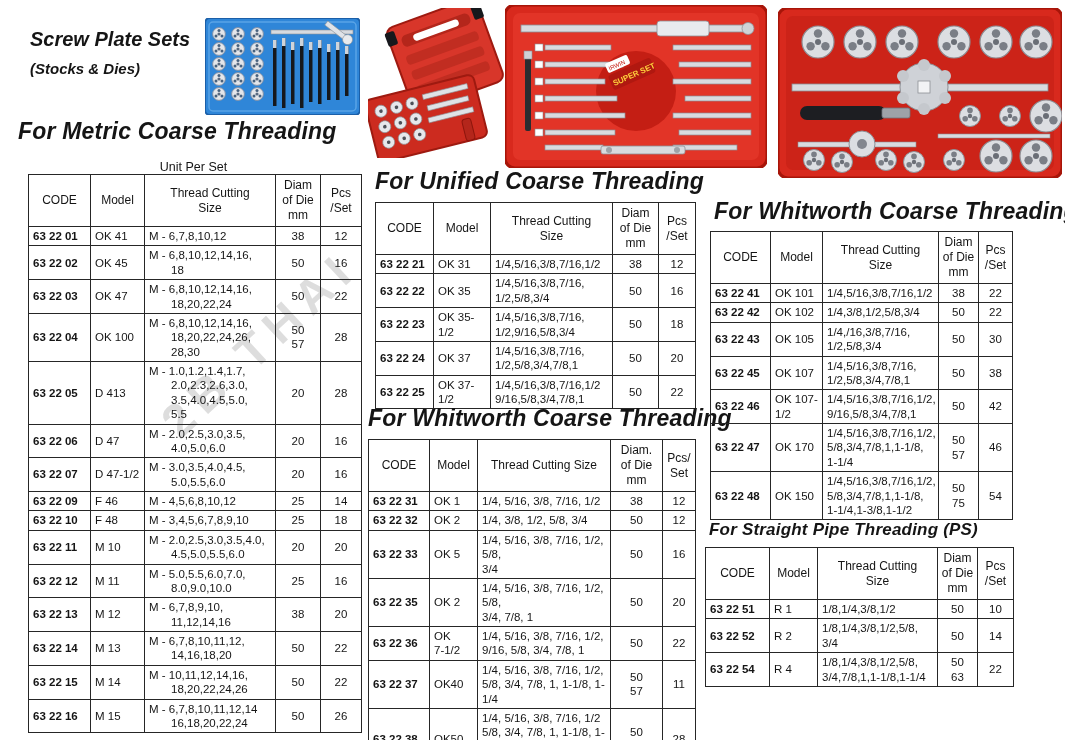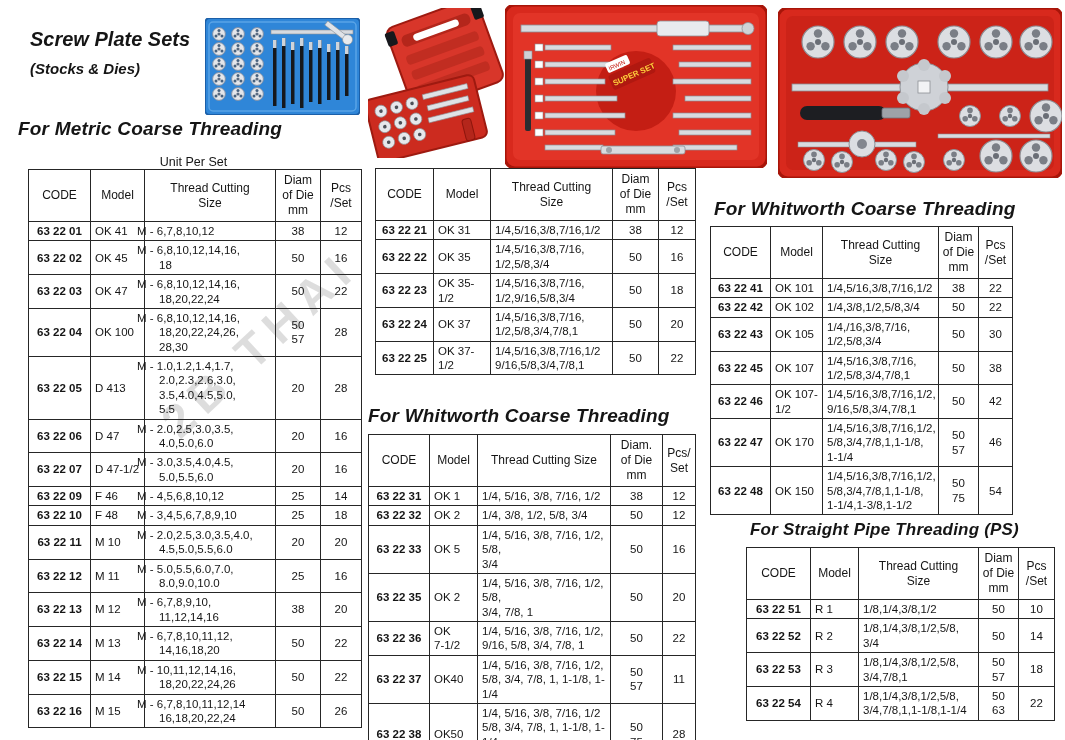--- a/index.html
+++ b/index.html
@@ -1,31 +1,31 @@
 <!DOCTYPE html>
 <html><head>
 <meta charset="utf-8">
 <style>
   html,body{margin:0;padding:0;}
   body{width:1065px;height:740px;position:relative;background:#fff;overflow:hidden;
        font-family:"Liberation Sans",sans-serif;color:#151515;}
-  .heading{font-style:italic;font-weight:bold;font-size:19px;letter-spacing:.2px;white-space:nowrap;}
+  .heading{font-style:italic;font-weight:bold;font-size:23px;letter-spacing:.2px;white-space:nowrap;}
   .title{font-style:italic;font-weight:bold;font-size:20px;}
   .subtitle{font-style:italic;font-weight:bold;font-size:15px;margin-top:9px;}
   .unit-note{font-size:12.5px;text-align:center;margin:16px 2px 0 0;line-height:13px;}
   .col{position:absolute;z-index:2;}
   table{border-collapse:collapse;table-layout:fixed;width:100%;background:transparent;}
   th,td{border:1px solid #262626;padding:2px 4px;font-size:11.5px;line-height:1.25;
         white-space:pre-line;vertical-align:middle;}
   th{font-weight:normal;text-align:center;font-size:12px;padding:3px 2px;}
-  td.c-code{font-weight:bold;text-align:center;white-space:nowrap;margin-left:29px;}
+  td.c-code{font-weight:bold;white-space:nowrap;margin-left:29px;}
   td.c-model{text-align:left;}
   td.c-size{text-align:left;}
   td.c-diam,td.c-pcs{text-align:center;}
-  table.metric td.c-size{padding-left:14px;text-indent:-22px;margin-left:9px;}
+  table.metric td.c-size{padding-left:26px;text-indent:-22px;margin-left:9px;}
   .watermark{position:absolute;left:150px;top:408px;z-index:1;transform:rotate(-43deg);
              transform-origin:0 0;font-size:47px;font-weight:bold;letter-spacing:9px;
              color:#c3c3c3;opacity:.55;pointer-events:none;white-space:nowrap;}
   .imgbox{position:absolute;z-index:2;}
 </style>
 </head>
 <body>
 
 <div class="col" style="left:30px;top:28px;">
   <div class="title">Screw Plate Sets</div>
@@ -382,20 +382,21 @@
           <td class="c-size">M - 6,7,8,10,11,12,14
 16,18,20,22,24</td>
           <td class="c-diam">50</td>
           <td class="c-pcs">26</td>
         </tr>
       </tbody>
   </table>
 </div>
 
 <div class="col" style="left:375px;top:168px;width:320px;">
+  <div class="heading" style="margin-bottom:7px;">For Unified Coarse Threading</div>
   <table>
     <colgroup>
         <col style="width:58px">
         <col style="width:57px">
         <col style="width:122px">
         <col style="width:46px">
         <col style="width:37px">
       </colgroup>
     <thead>
         <tr>
@@ -618,21 +619,21 @@
 5/8,3/4,7/8,1,1-1/8,
 1-1/4,1-3/8,1-1/2</td>
           <td class="c-diam">50
 75</td>
           <td class="c-pcs">54</td>
         </tr>
       </tbody>
   </table>
 </div>
 
-<div class="col" style="left:746px;top:520px;width:308px;">
+<div class="col" style="left:705px;top:520px;width:308px;">
   <div class="heading" style="margin-bottom:7px;margin-left:4px;font-size:17px;">For Straight Pipe Threading (PS)</div>
   <table>
     <colgroup>
         <col style="width:64px">
         <col style="width:48px">
         <col style="width:120px">
         <col style="width:40px">
         <col style="width:36px">
       </colgroup>
     <thead>
@@ -658,29 +659,20 @@
         </tr>
         <tr>
           <td class="c-code">63 22 52</td>
           <td class="c-model">R 2</td>
           <td class="c-size">1/8,1/4,3/8,1/2,5/8,
 3/4</td>
           <td class="c-diam">50</td>
           <td class="c-pcs">14</td>
         </tr>
         <tr>
-          <td class="c-code">63 22 53</td>
-          <td class="c-model">R 3</td>
-          <td class="c-size">1/8,1/4,3/8,1/2,5/8,
-3/4,7/8,1</td>
-          <td class="c-diam">50
-57</td>
-          <td class="c-pcs">18</td>
-        </tr>
-        <tr>
           <td class="c-code">63 22 54</td>
           <td class="c-model">R 4</td>
           <td class="c-size">1/8,1/4,3/8,1/2,5/8,
 3/4,7/8,1,1-1/8,1-1/4</td>
           <td class="c-diam">50
 63</td>
           <td class="c-pcs">22</td>
         </tr>
       </tbody>
   </table>

